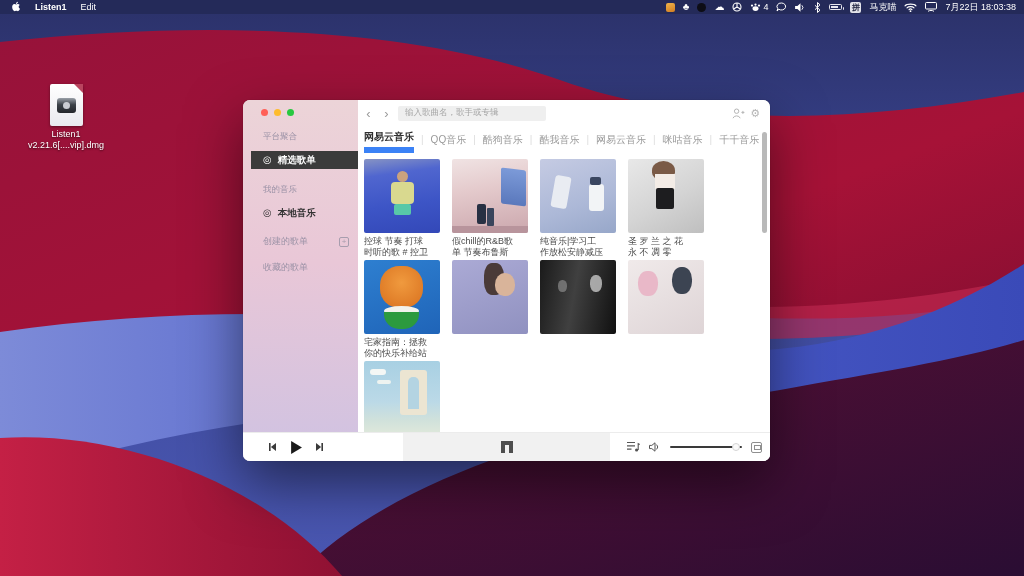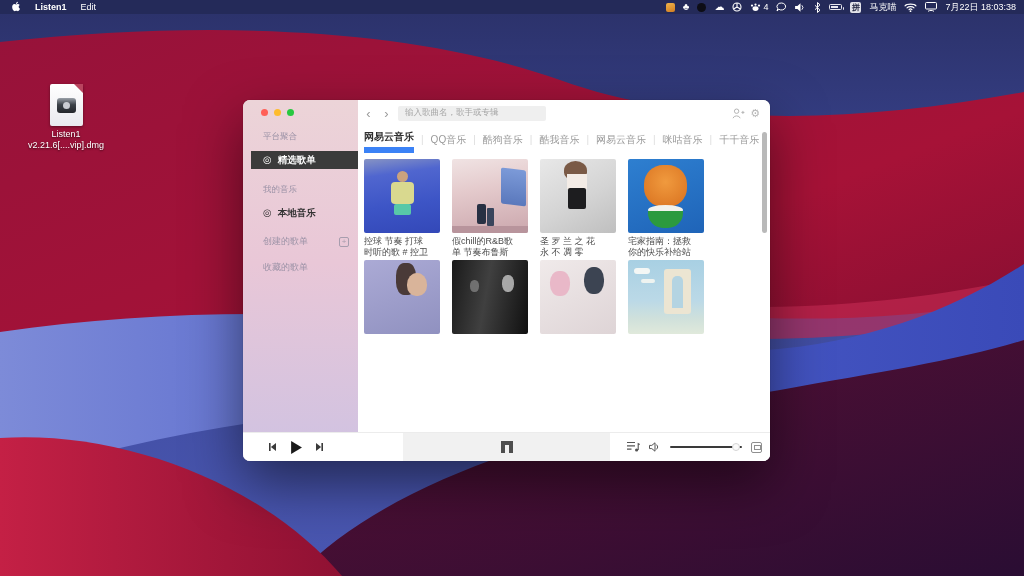--- a/index.html
+++ b/index.html
@@ -343,20 +343,28 @@
             <div class="ptitle">控球 节奏 打球时听的歌 # 控卫</div>
           </div>
           <div class="card">
             <div class="cover cv3">
                 <i class="a1"></i>
                 <i class="a2"></i>
                 <i class="a3"></i>
               </div>
             <div class="ptitle">假chill的R&amp;B歌单 节奏布鲁斯 欧美</div>
           </div>
+          <div class="card">
+            <div class="cover cv4">
+                <i class="a1"></i>
+                <i class="a2"></i>
+                <i class="a3"></i>
+              </div>
+            <div class="ptitle">纯音乐|学习工作放松安静减压</div>
+          </div>
 
           <div class="card">
             <div class="cover cv6">
                 <i class="a1"></i>
                 <i class="a2"></i>
                 <i class="a3"></i>
               </div>
             <div class="ptitle">圣 罗 兰 之 花 永 不 凋 零</div>
           </div>
           <div class="card">

